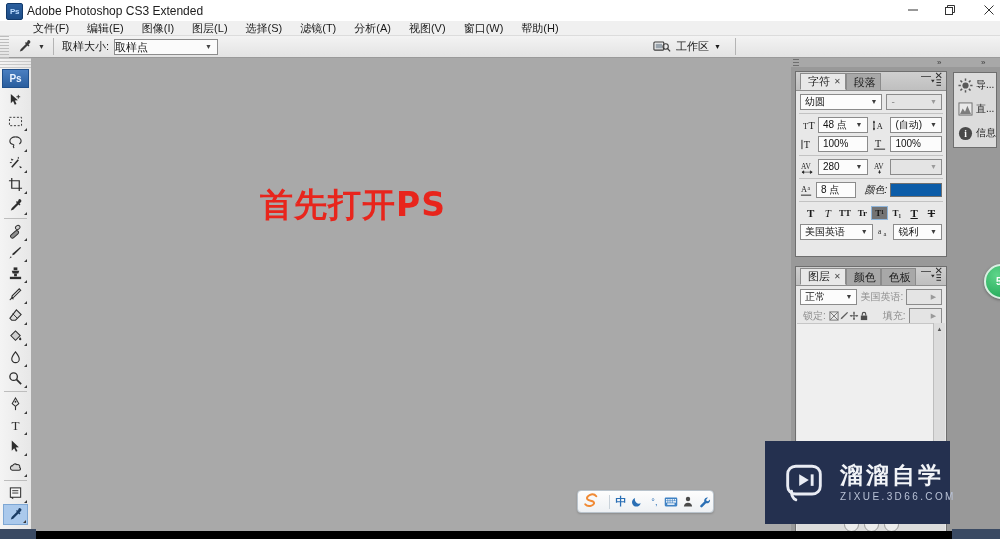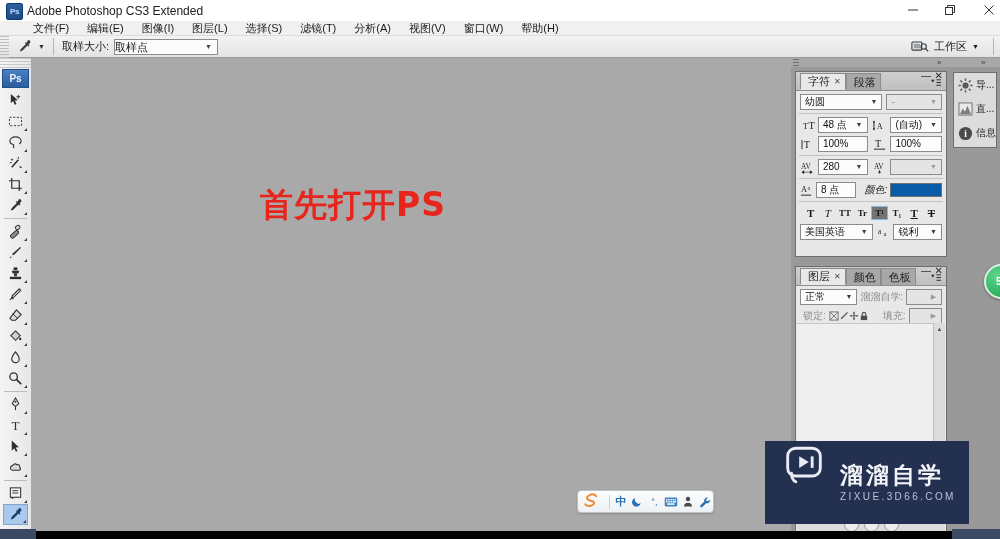--- a/index.html
+++ b/index.html
@@ -62,21 +62,21 @@
   .opt-sep{width:1px;height:17px;background:#b4b4b4;margin:0 6px;}
   .opt-label{font-size:11px;color:#1b1b1b;margin:0 5px 0 2px;white-space:nowrap;}
   .opt-select{
     position:relative;height:16px;background:#fbfbfb;border:1px solid #8d8d8d;
     font-size:11px;color:#141414;line-height:15px;box-sizing:border-box;
   }
   .opt-select .arw{
     position:absolute;right:2px;top:0;width:13px;height:14px;
     display:flex;align-items:center;justify-content:center;font-size:7px;color:#444;
   }
-  .opt-right{margin-left:auto;display:flex;align-items:center;}
+  .opt-right{margin-left:auto;display:flex;align-items:center;padding-right:258px;}
   .ws-btn{display:flex;align-items:center;height:19px;padding:0 7px;
     border:1px solid transparent;font-size:11px;color:#191919;}
   .bridge-ico{width:19px;height:15px;margin-right:5px;display:flex;align-items:center;justify-content:center;}
 
   
   .toolbox{
     position:absolute;left:0;top:58px;width:31px;height:481px;
     background:linear-gradient(to right,#f4f4f4,#e7e7e7);
     border-right:1px solid #8e8e8e;
   }
@@ -210,22 +210,22 @@
     position:absolute;left:984px;top:264px;width:31px;height:31px;border-radius:50%;
     background:radial-gradient(circle at 35% 30%,#5fd58a,#16a04e);
     border:2px solid #d8f0e2;
     color:#fff;font-size:10px;font-weight:bold;
     display:flex;align-items:center;justify-content:center;
     box-shadow:0 1px 3px rgba(0,0,0,.35);
   }
 
   
   .watermark{
-    position:absolute;left:765px;top:441px;width:204px;height:83px;
-    background:#24304f;display:flex;padding-left:15px;box-sizing:border-box;
+    position:absolute;left:765px;top:441px;width:185px;height:83px;
+    background:#24304f;display:flex;align-items:center;padding-left:15px;box-sizing:border-box;
   }
   .wm-logo{width:48px;height:48px;margin-right:12px;flex:0 0 auto;}
   .wm-txt{display:flex;flex-direction:column;justify-content:center;}
   .wm-main{font-size:23px;color:#f2f4f8;letter-spacing:3px;line-height:26px;
     font-family:"DejaVu Sans","Liberation Sans",sans-serif;font-weight:bold;}
   .wm-sub{font-size:10px;color:#b9c2d6;letter-spacing:2.4px;line-height:14px;margin-top:2px;}
 
   
   .taskstrip{position:absolute;left:0;bottom:0;width:1000px;height:8px;background:#000;}
   .desk-left{position:absolute;left:0;bottom:0;width:36px;height:10px;background:#3a4a63;}
@@ -697,21 +697,21 @@
               </g>
             </svg>
         </span>
       </div>
 
       <div class="prow">
         <div class="pfield" style="width:68px;">
           <span>正常</span>
           <span class="arw">▼</span>
         </div>
-        <span class="plabel" style="color:#8d8d8d;margin-left:3px;">溜溜自学:</span>
+        <span class="plabel" style="color:#8d8d8d;margin-left:3px;">美国英语:</span>
         <div class="pfield dim" style="width:42px;">
           <span></span>
           <span class="arw">▶</span>
         </div>
       </div>
 
       <div class="lock-row">
         <span class="plabel" style="color:#8d8d8d;">锁定:</span>
         <span class="lock-ic">
           <svg width="10" height="10" viewBox="0 0 11 11">

